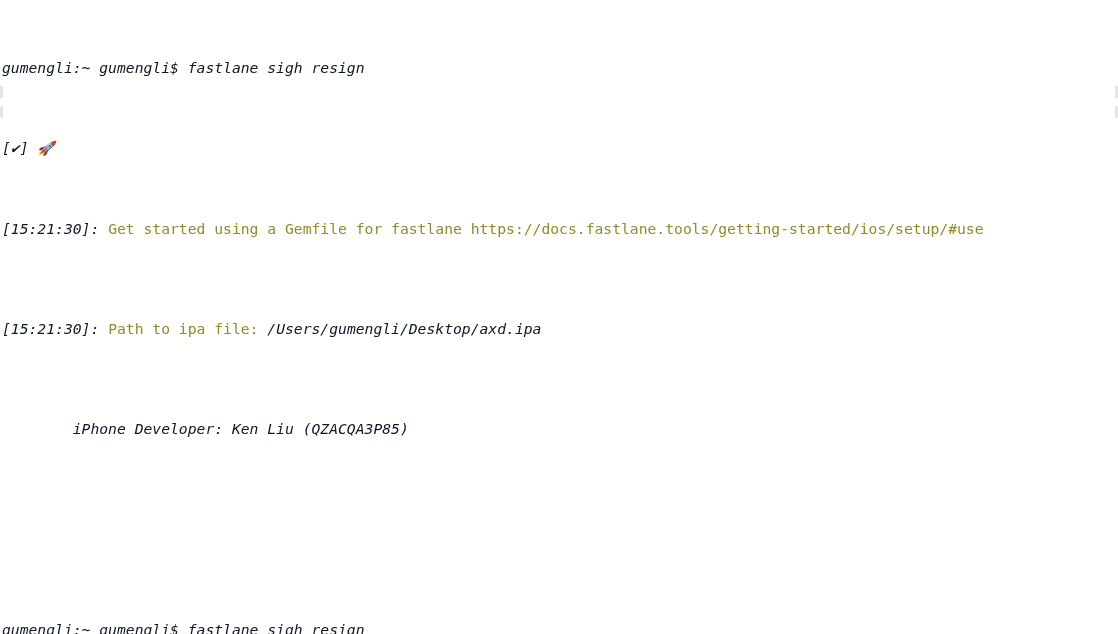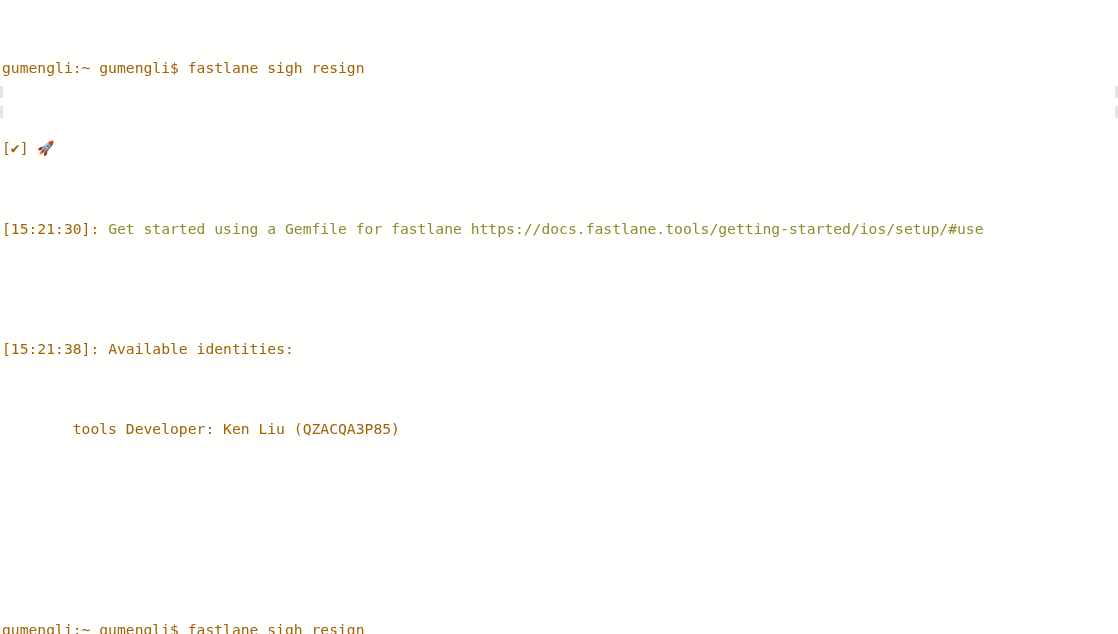--- a/index.html
+++ b/index.html
@@ -39,21 +39,21 @@
   }
 
   .line {
     white-space: pre;
     height: 20.05px;
     display: block;
     padding-left: 2px;
   }
 
   
-  .c-default { color: #a16207; }
+  .c-default { color: #0f172a; font-style: italic; }
   .c-yellow  { color: #918a2e; }
 
   .emoji {
     font-family: "DejaVu Sans", sans-serif;
     font-size: 14px;
   }
 
   
   .edge-mark {
     position: absolute;
@@ -93,24 +93,24 @@
 
   <div class="screen">
 
     <div class="line"><span class="c-default">gumengli:~ gumengli$ fastlane sigh resign</span></div>
 
     <div class="line"><span class="c-default">[✔] </span><span class="c-default emoji">🚀</span></div>
 
     <div class="line"><span class="c-default">[15:21:30]: </span><span class="c-yellow">Get started using a Gemfile for fastlane https://docs.fastlane.tools/getting-started/ios/setup/#use</span></div>
 
 
+    <div class="line"><span class="c-default">[15:21:30]: </span><span class="c-yellow">Path to ipa file: </span><span class="c-default">/Users/gumengli/Desktop/axd.ipa</span></div>
 
-    <div class="line"><span class="c-default">[15:21:38]: </span><span class="c-default">Available identities:</span></div>
 
-    <div class="line"><span class="c-default">        tools Developer: Ken Liu (QZACQA3P85)</span></div>
+    <div class="line"><span class="c-default">        iPhone Developer: Ken Liu (QZACQA3P85)</span></div>
 
     
     
 
     
     
 
     
     
 

